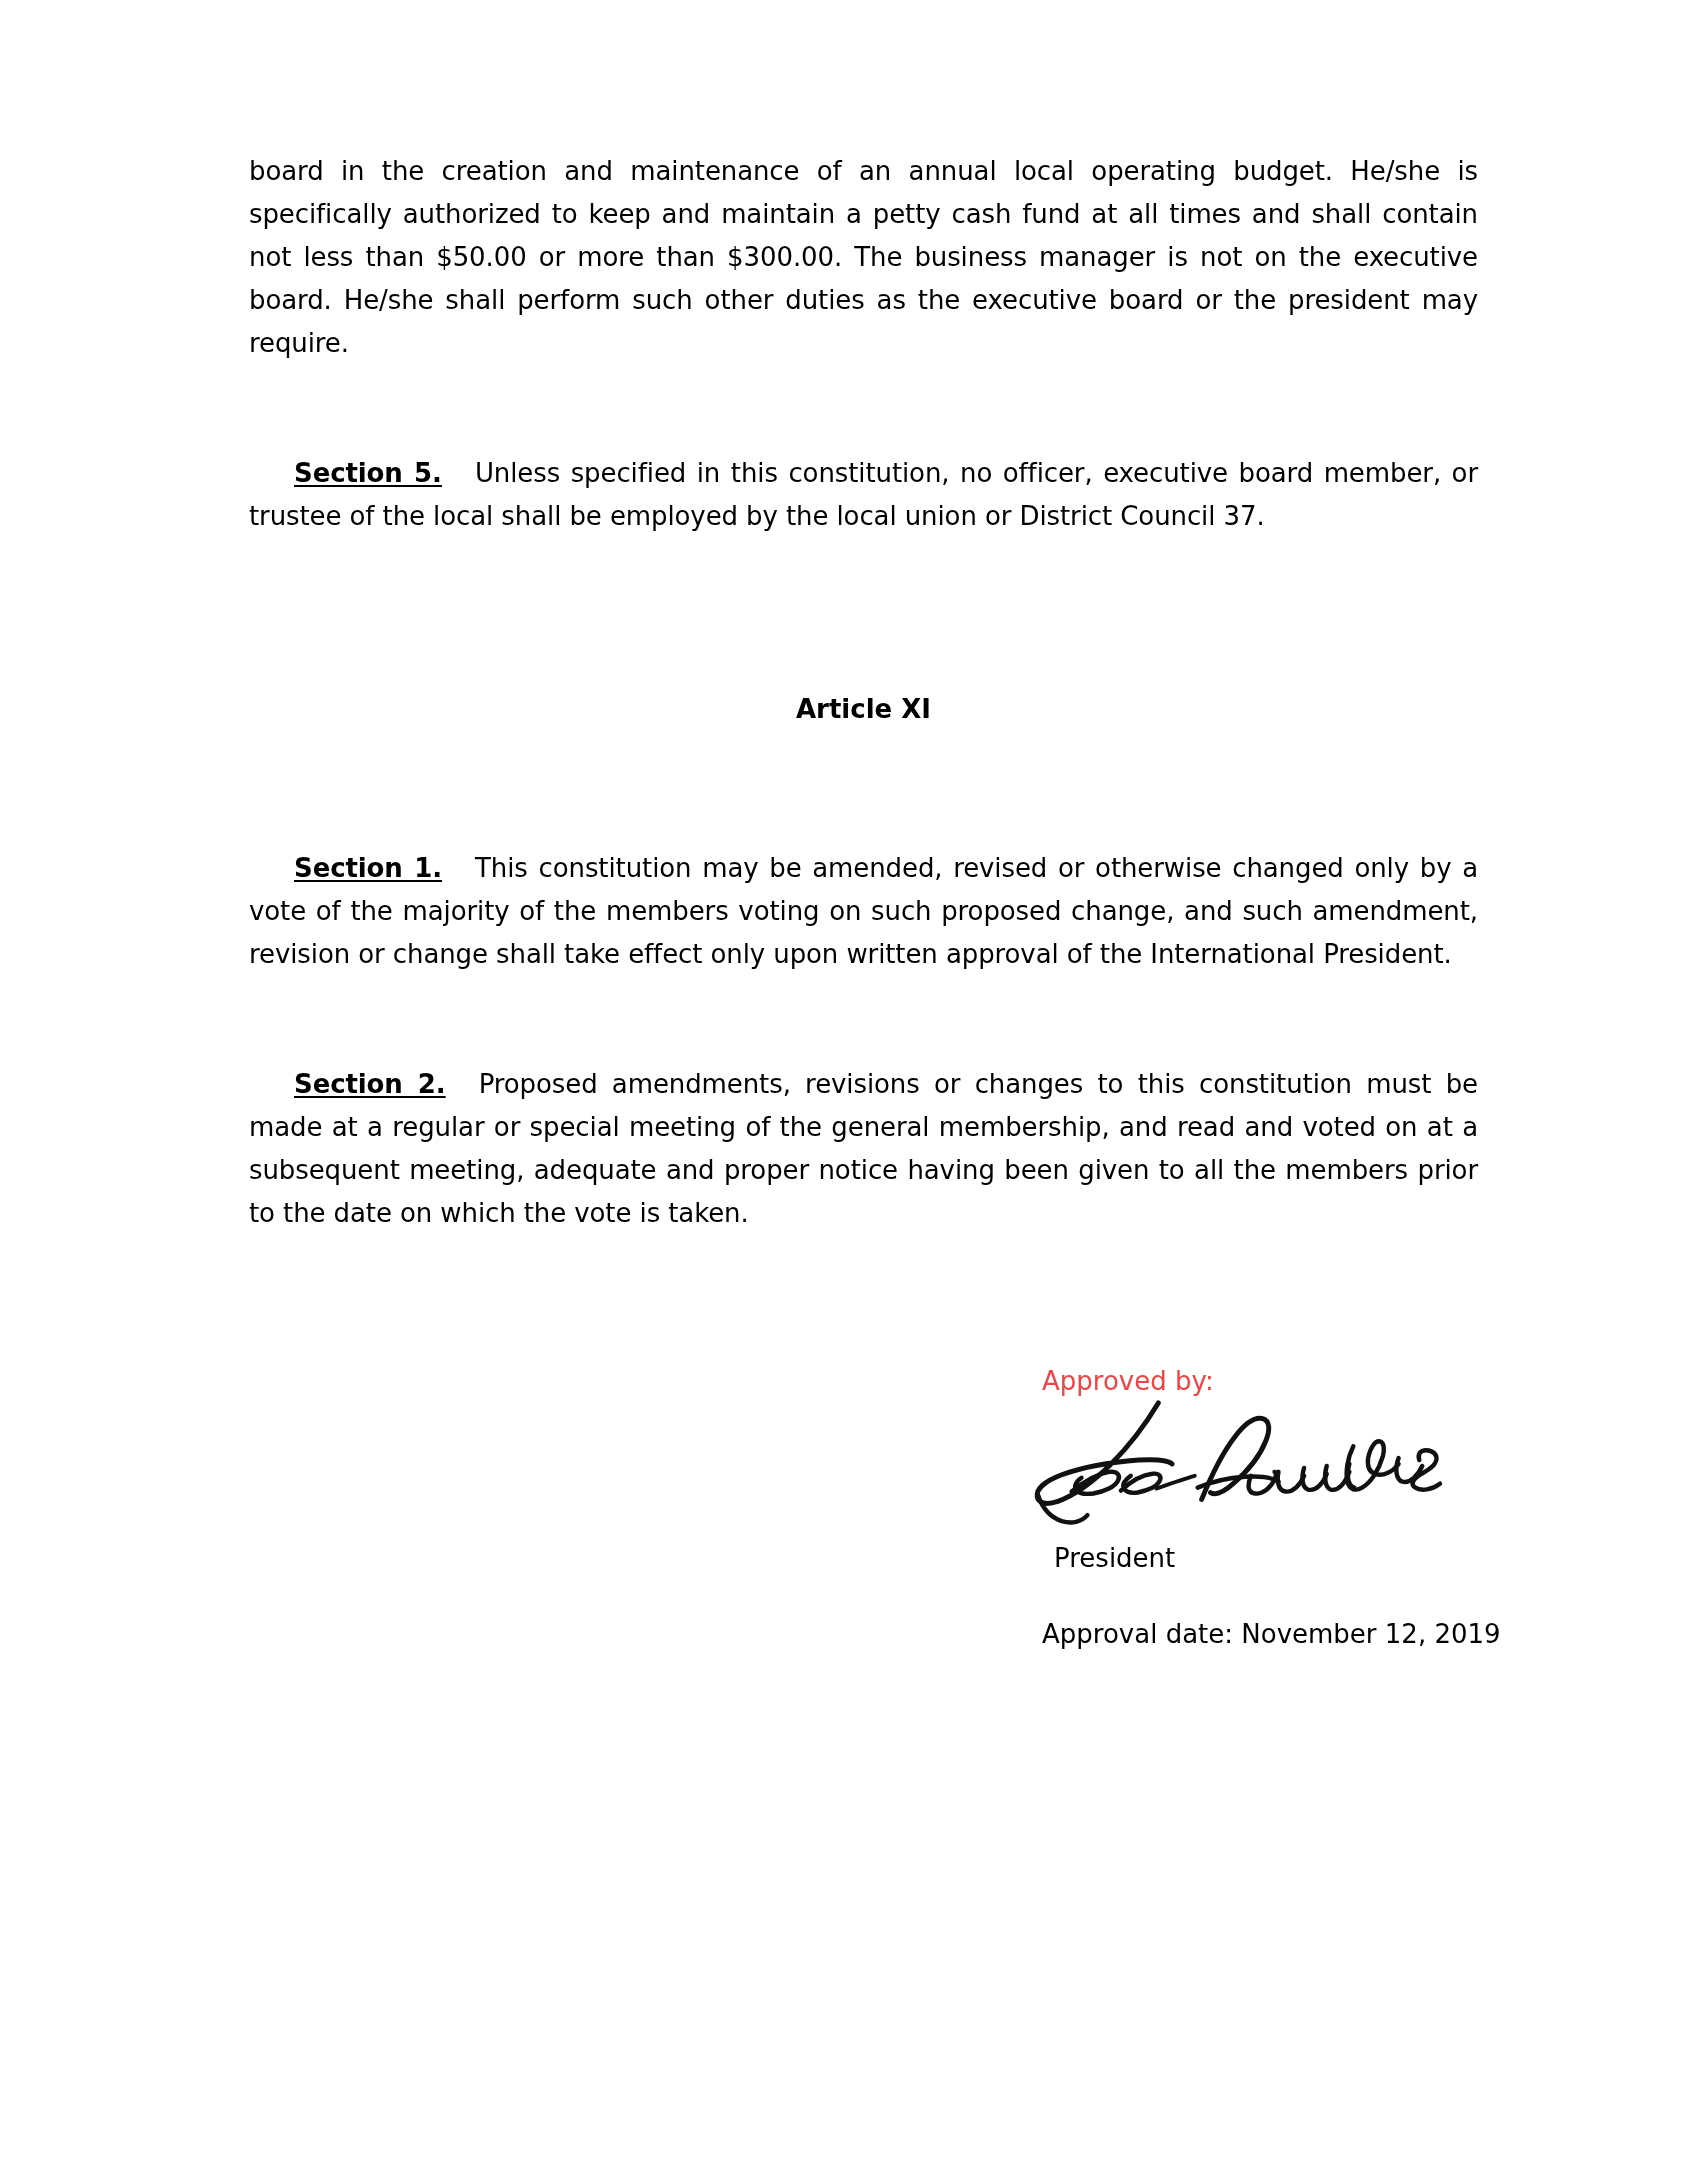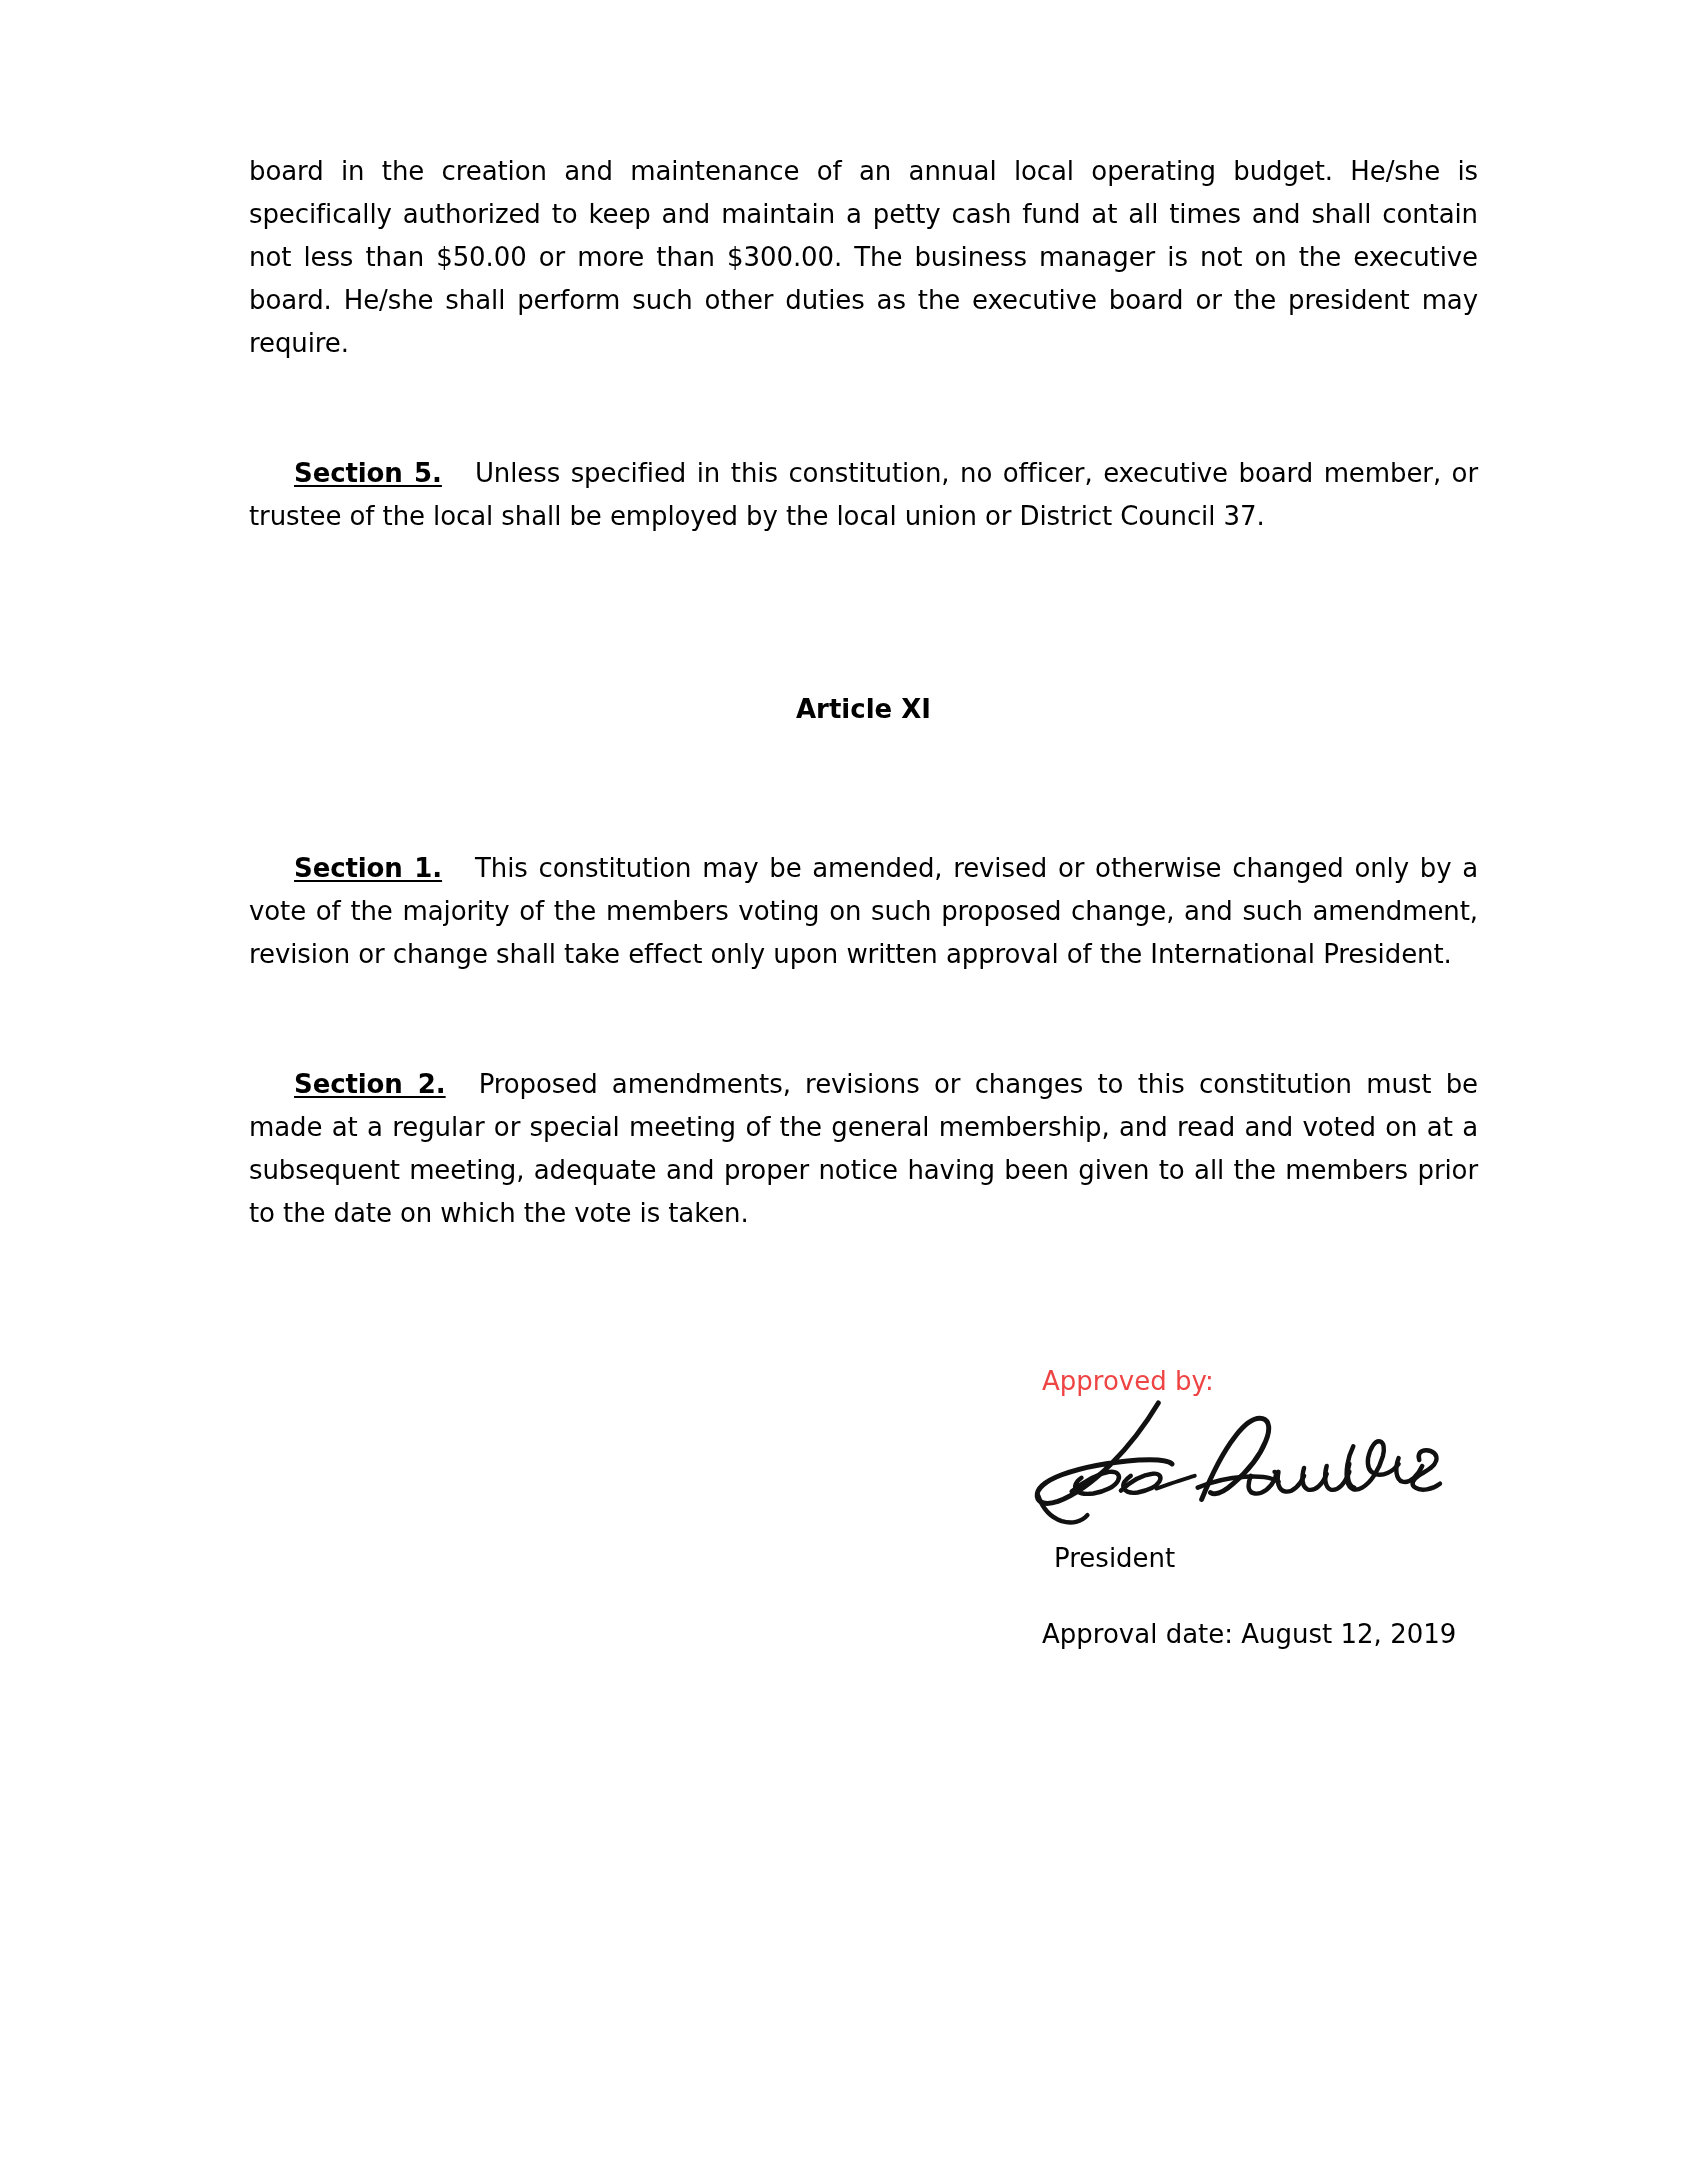--- a/index.html
+++ b/index.html
@@ -191,21 +191,21 @@
           <path d="M299 70 C296 80 297 92 303 94 C311 96 318 87 322 76" stroke-width="4.5"></path>
           <path d="M322 68 C319 78 320 90 327 92" stroke-width="4.5"></path>
           <path d="M326 50 C320 62 318 76 320 86 C322 94 328 96 335 92 C344 87 352 74 356 60 C358 52 357 46 353 45 C348 44 343 52 341 62 C340 70 342 76 348 78 C356 81 366 76 372 68" stroke-width="4.5"></path>
           <path d="M372 62 C368 72 369 84 376 86 C384 88 392 79 396 70" stroke-width="4.5"></path>
           <path d="M393 64 C391 58 394 54 400 54 C407 54 412 59 410 65 C408 72 398 76 392 80 C386 84 384 89 389 92 C395 96 406 94 414 88" stroke-width="4.5"></path>
         </g>
       </svg>
     </div>
 
     <p class="sig-title">President</p>
-    <p class="sig-date">Approval date: August 12, 2019</p>
+    <p class="sig-date">Approval date: November 12, 2019</p>
 
   </div>
 
   <div class="footer">
     <div class="footer-rule"></div>
     <div class="footer-text"><span class="footer-num">11</span><span class="footer-sep">|</span><span class="footer-word">P a g e</span></div>
   </div>
 
 </div>
 

